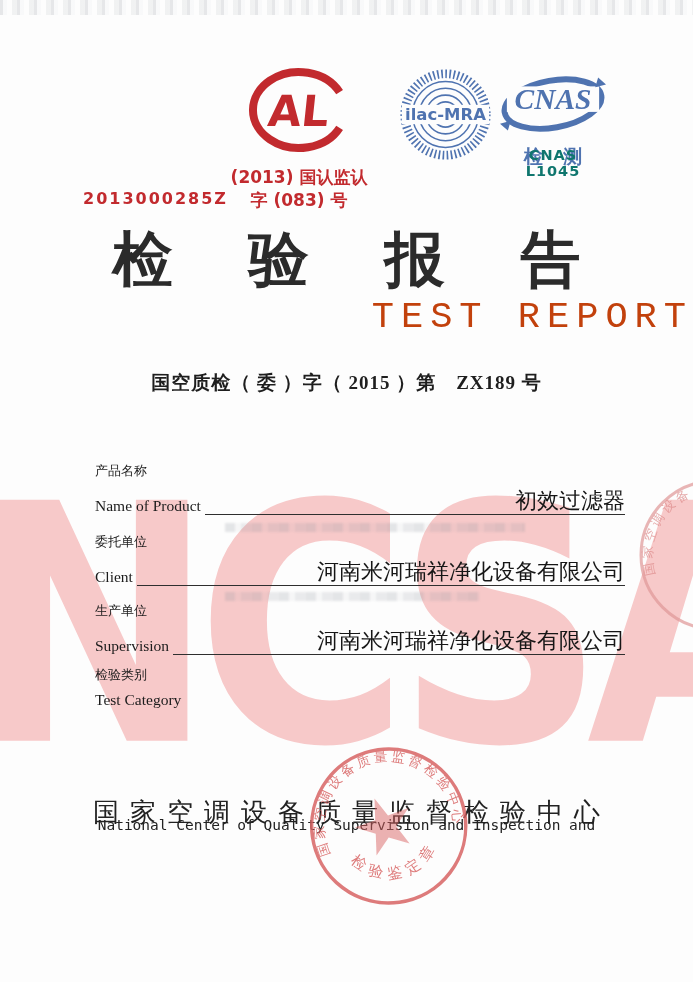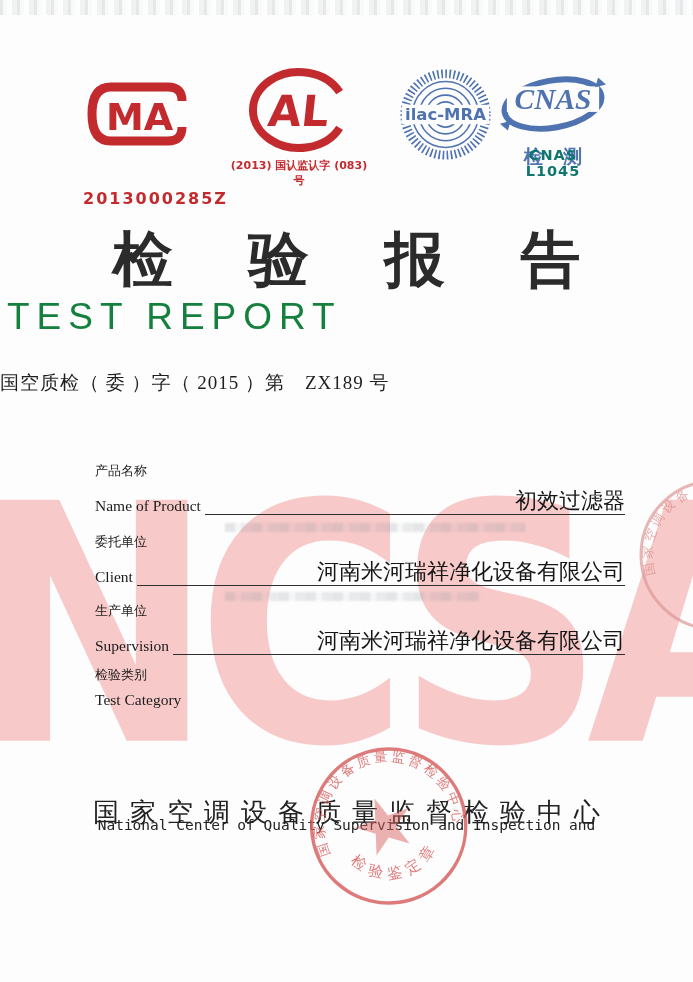--- a/index.html
+++ b/index.html
@@ -35,38 +35,38 @@
   .logo { position:absolute; z-index:2; }
   .logo-cma  { left:85px;  top:80px; }
   .logo-cal  { left:248px; top:66px; }
   .logo-ilac { left:397px; top:66px; }
   .logo-cnas { left:500px; top:70px; }
   .cert-caption {
     position:absolute; z-index:2; text-align:center;
     font-family:"DejaVu Sans", sans-serif; font-weight:bold; color:#c22a2e;
   }
   .cap-cma  { left:83px;  top:153px; width:108px; font-size:16px; letter-spacing:2px;margin-top:36px; }
-  .cap-cal  { left:225px; top:158px; width:148px; font-size:11px; }
+  .cap-cal  { left:225px; top:166px; width:148px; font-size:17px; }
   .cap-cnas-cn { left:503px; top:144px; width:100px; font-size:19px; color:#4f73b0; letter-spacing:7px; text-indent:7px; }
   .cap-cnas { left:500px; top:147px; width:106px; font-size:14.5px; color:#0f766e; letter-spacing:1px;text-align:center; }
 
   .title-cn {
     position:absolute; top:220px; left:0; width:100%; z-index:2;
     text-align:center; font-family:Liberation Mono, monospace;
     font-size:60px; font-weight:600; color:#2b2b2b;
     letter-spacing:76px; text-indent:76px; white-space:nowrap;
   }
   .title-en {
     position:absolute; top:296px; left:0; width:100%; z-index:2;
-    text-align:left; font-family:Liberation Sans, sans-serif;
-    font-size:37px; color:#15803d; letter-spacing:7px; text-indent:7px;
+    text-align:right; font-family:Liberation Mono, monospace;
+    font-size:37px; color:#c2410c; letter-spacing:7px; text-indent:7px;
   }
   .report-no {
     position:absolute; top:370px; left:0; width:100%; z-index:2;
-    text-align:left; font-size:19px; letter-spacing:1px; color:#1e1e1e;
+    text-align:center; font-size:19px; letter-spacing:1px; color:#1e1e1e;font-weight:bold;
   }
 
   .field { position:absolute; left:95px; width:530px; z-index:2; }
   .f1 { top:462px; } .f2 { top:533px; } .f3 { top:602px; } .f4 { top:666px; }
   .field-label-cn { font-size:13px; margin-bottom:7px; }
   .field-row { display:flex; align-items:flex-end; }
   .field-label-en { font-size:15.5px; padding-right:4px; white-space:nowrap; }
   .value-line {
     flex:1; border-bottom:1.5px solid #2f2f2f; text-align:right;
     font-size:22px; color:#161616; height:27px; line-height:27px; white-space:nowrap;
@@ -91,26 +91,20 @@
 <body>
 
 <div class="page">
 
   <div class="scan-noise"></div>
 
   <div class="watermark">NCSA</div>
   <div class="ghost ghost1"></div>
   <div class="ghost ghost2"></div>
 
-  <div class="logo logo-cma">
-    <svg width="105" height="68" viewBox="0 0 105 68">
-      <path d="M 97 21 Q 97 7 83 7 L 26 7 Q 7 7 7 34 Q 7 61 26 61 L 83 61 Q 97 61 97 47" fill="none" stroke="#c22a2e" stroke-width="9"></path>
-      <text x="21" y="50" font-family="DejaVu Sans, sans-serif" font-size="38" font-weight="bold" fill="#c22a2e">MA</text>
-    </svg>
-  </div>
   <div class="cert-caption cap-cma">2013000285Z</div>
 
   <div class="logo logo-cal">
     <svg width="102" height="88" viewBox="0 0 102 88">
       <path d="M 91.6 26.2 A 46 38 0 1 0 91.6 61.8" fill="none" stroke="#c22a2e" stroke-width="8"></path>
       <text x="25" y="60" font-family="DejaVu Sans, sans-serif" font-size="43" font-weight="bold" fill="#c22a2e" transform="skewX(-6)">AL</text>
     </svg>
   </div>
   <div class="cert-caption cap-cal">(2013) 国认监认字 (083) 号</div>
 

